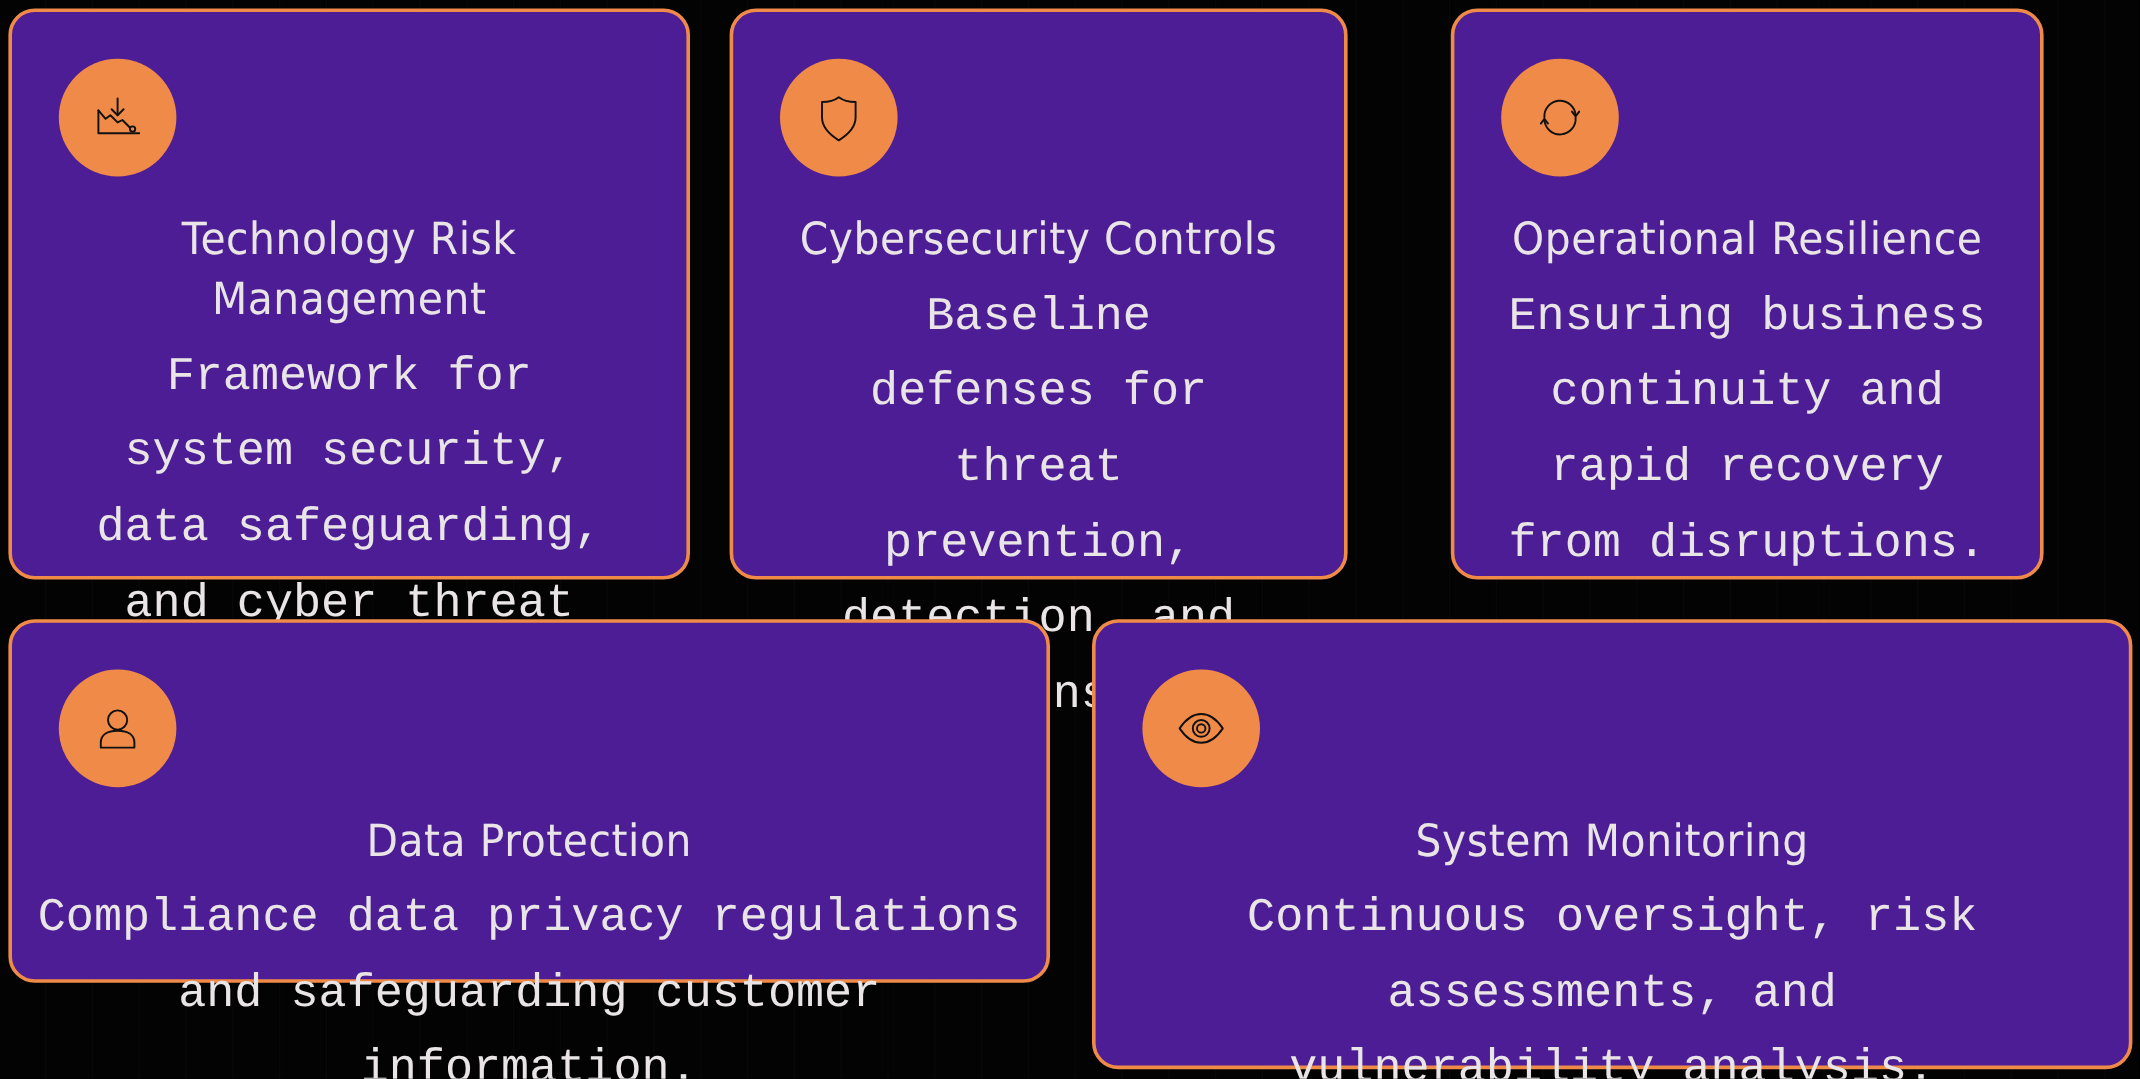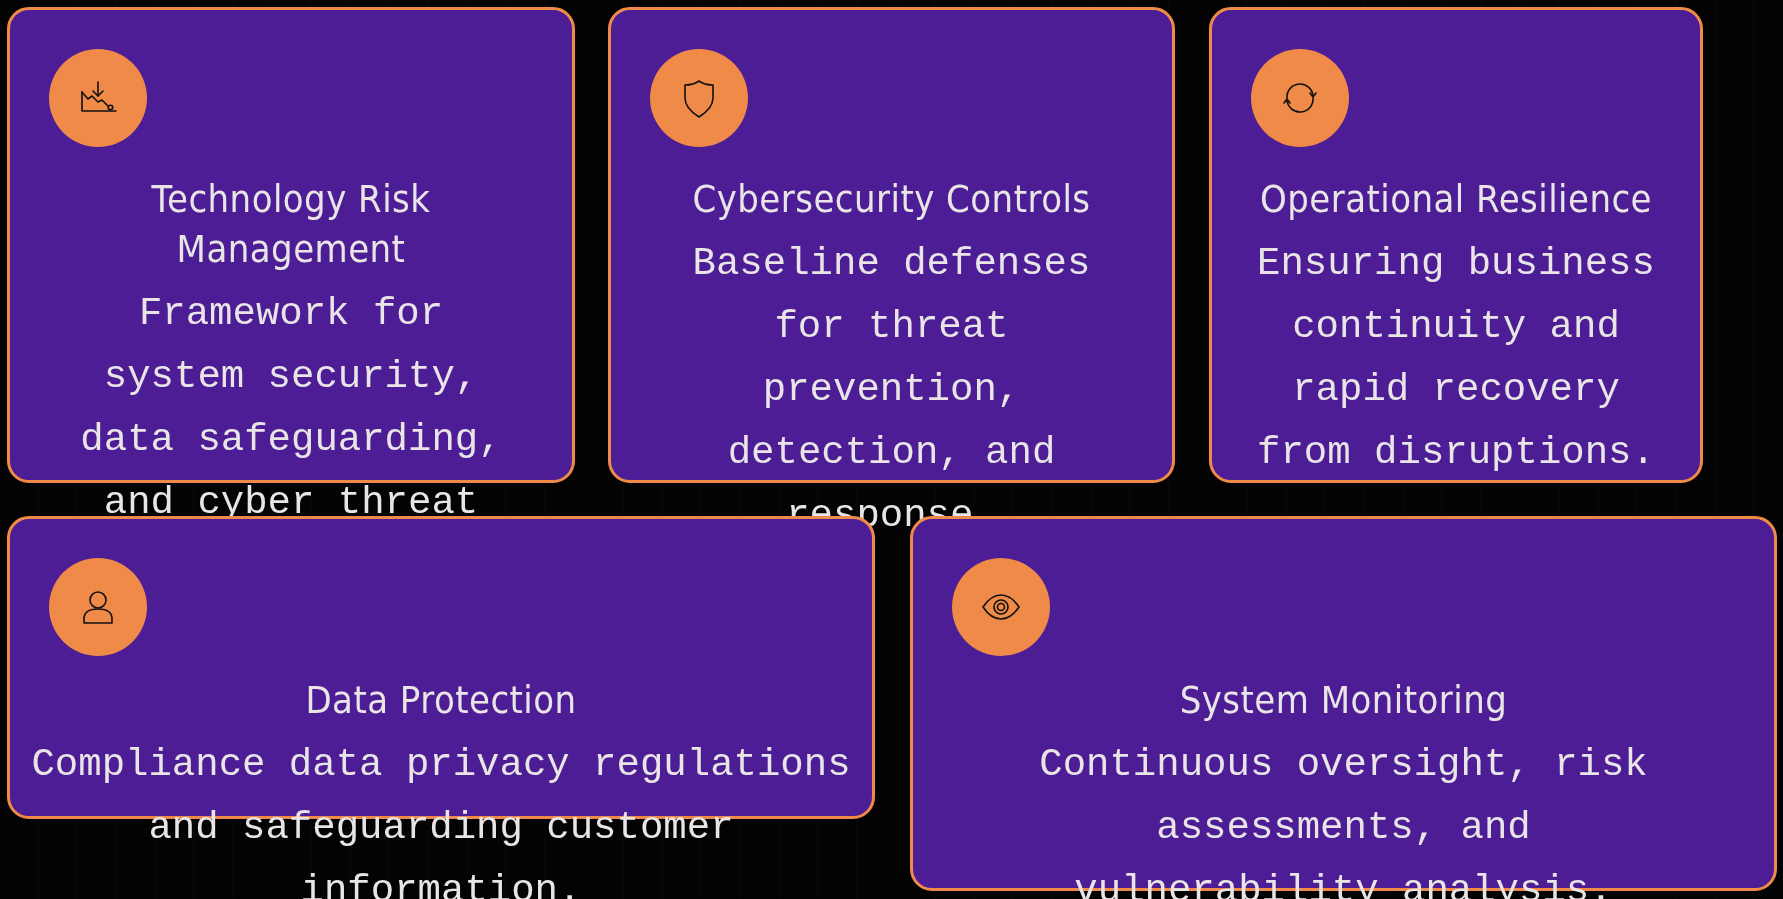--- a/index.html
+++ b/index.html
@@ -88,21 +88,21 @@
       <polyline points="6,16 12,23 16,20 22,26 26,24 32,30"></polyline>
       <circle cx="34.5" cy="31.5" r="2.2"></circle>
     </svg>
   </div>
   <div class="content">
     <h2 class="title" style="padding:0 70px;">Technology Risk Management</h2>
     <p class="desc" style="padding:0 30px;">Framework for system security, data safeguarding, and cyber threat oversight.</p>
   </div>
 </div>
 
-<div class="card row1" style="left:608px; top:7px; width:567px; height:476px;">
+<div class="card row1" style="left:608px; top:7px; width:515px; height:476px;">
   <div class="icon-circle">
     <svg viewBox="0 0 44 44">
       <path d="M22 5 C18 8 14 9 8 9 L8 22 C8 30 14 36 22 41 C30 36 36 30 36 22 L36 9 C30 9 26 8 22 5 Z"></path>
     </svg>
   </div>
   <div class="content">
     <h2 class="title">Cybersecurity Controls</h2>
     <p class="desc" style="padding:0 60px;">Baseline defenses for threat prevention, detection, and response.</p>
   </div>
 </div>

